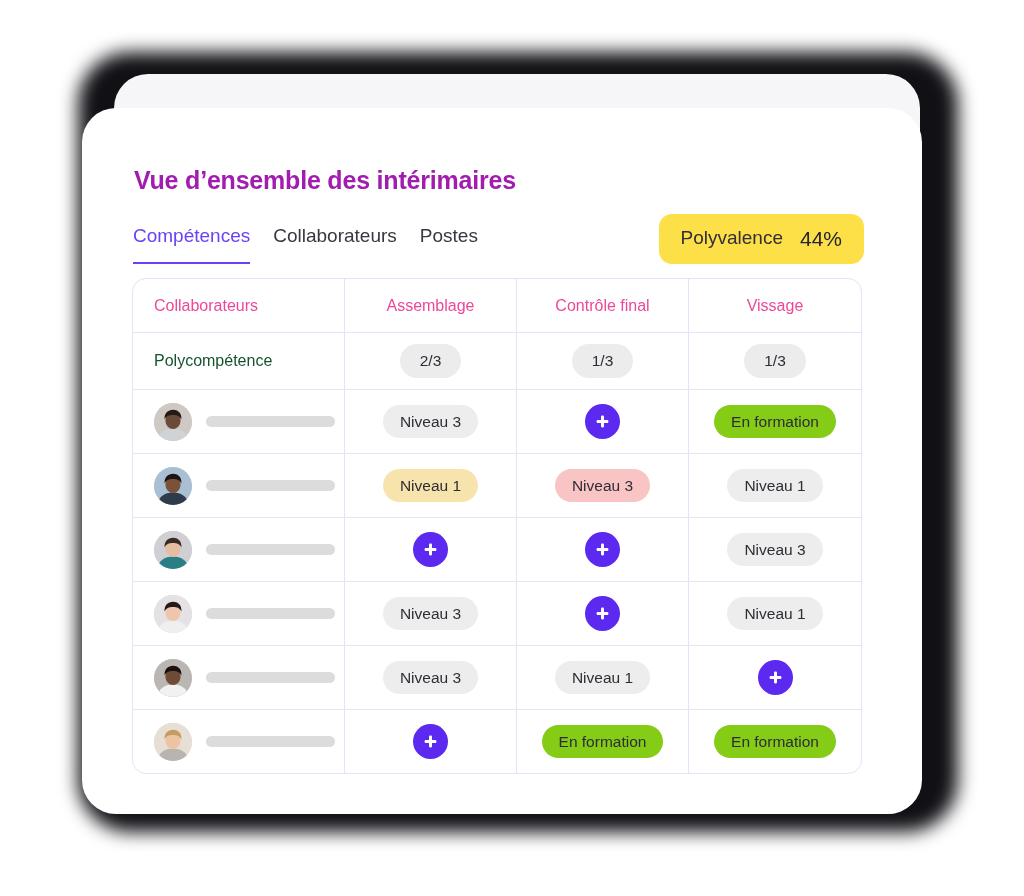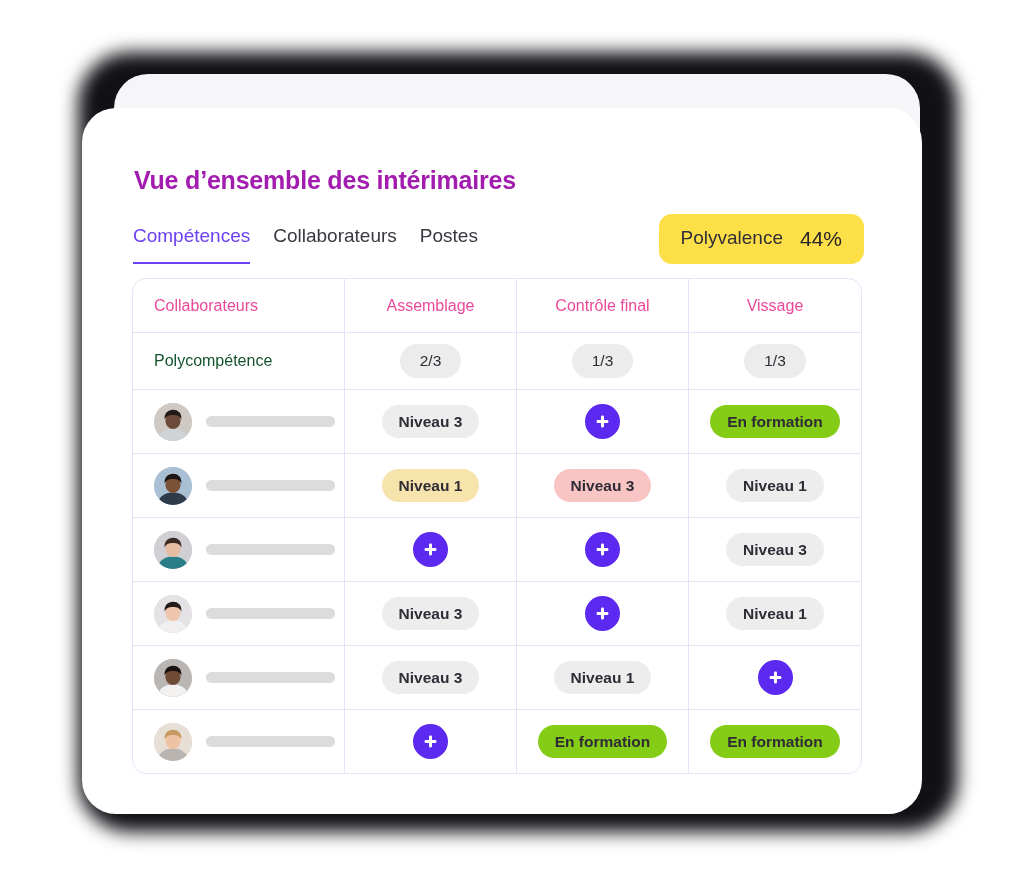--- a/index.html
+++ b/index.html
@@ -136,21 +136,21 @@
 
   .col-name   { width: 212px; justify-content: flex-start; padding-left: 21px; }
   .col-metric { width: 172px; }
 
   .head .tcell { height: 53px; }
   .head .ctext {
     font-size: 16px;
     color: #ec4899;
   }
   .summary .tcell { height: 56px; }
-  .datarow .tcell { height: 63px; font-weight: bold; }
+  .datarow .tcell { height: 63px; }
 
   .rowlabel {
     font-size: 16px;
     color: #14532d;
   }
 
   
   .pill {
     border-radius: 999px;
     font-size: 15.5px;

